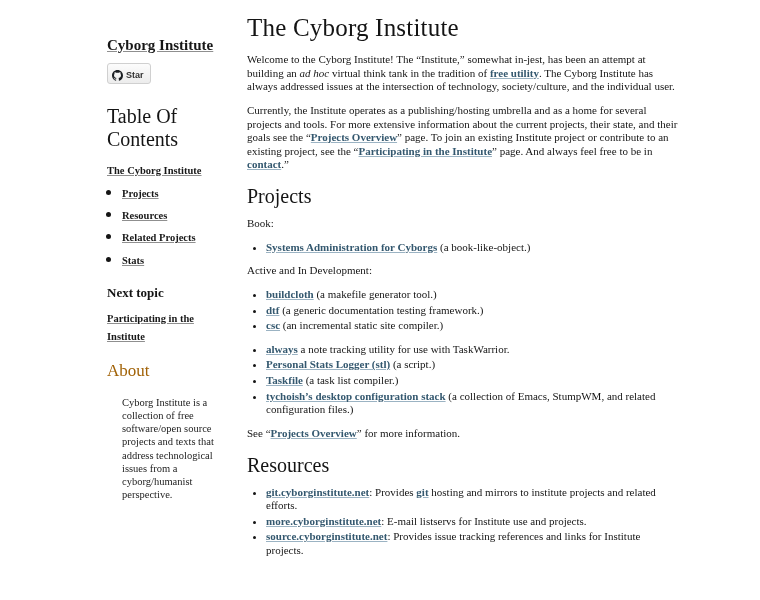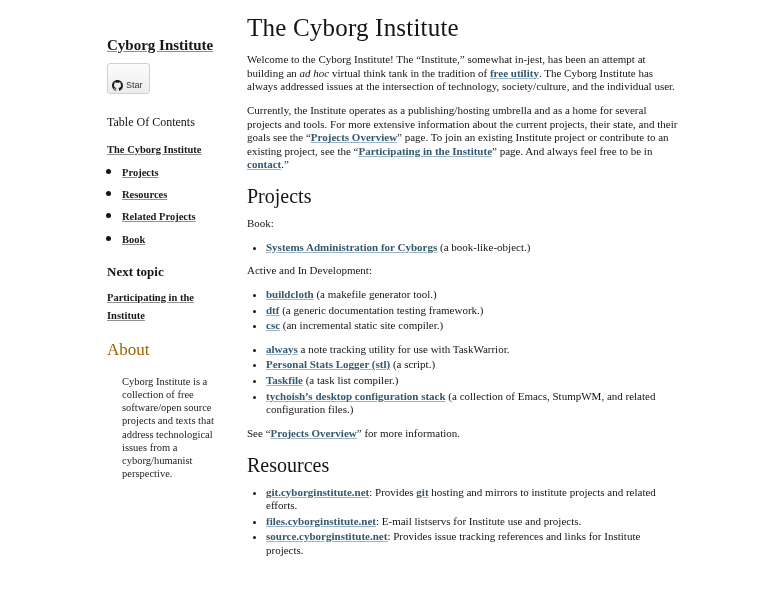--- a/index.html
+++ b/index.html
@@ -14,29 +14,29 @@
   
   .sidebar { position: absolute; left: 107px; top: 36px; width: 124px; }
   .sb-title { white-space: nowrap; margin: 0 0 9px 0; }
   .sb-title a {
     font-size: 15px; font-weight: bold; color: #161616;
     text-decoration: underline; text-decoration-color: #8f8f8f;
     cursor: pointer;
   }
   .star-btn {
     display: inline-flex; align-items: center; gap: 3px;
-    padding: 16px 6px 2px 4px;
+    padding: 6px 6px 2px 4px;
     background: linear-gradient(#fcfcfc, #ececec);
     border: 1px solid #d0d0d0; border-radius: 3px;
     font-family: "Liberation Sans", sans-serif;
-    font-size: 9px; font-weight: normal; color: #333;
+    font-size: 9px; font-weight: bold; color: #333;
     cursor: pointer; line-height: 11px;
   }
   .star-btn svg { display: block; }
-  .sb-h3 { font-size: 12px; font-weight: normal; color: #141414; margin: 20px 0 9px 0; }
+  .sb-h3 { font-size: 20px; font-weight: normal; color: #141414; margin: 20px 0 9px 0; }
   .sb-h4 { font-size: 13px; font-weight: bold; color: #141414; margin: 17px 0 7px 0; }
   .sb-about-h { font-size: 17px; font-weight: normal; color: #a16207; margin: 17px 0 8px 0; }
   .sidebar a.sb-link {
     font-size: 10.5px; font-weight: bold; color: #181818;
     text-decoration: underline; text-decoration-color: #8f8f8f;
     cursor: pointer; line-height: 1.25;
   }
   .toc-root { margin: 0 0 2px 0; }
   .toc-list { margin: 4px 0 0 0; padding-left: 15px; list-style: disc; }
   .toc-list li { margin-bottom: 3px; line-height: 1.2; }
@@ -82,21 +82,21 @@
     </div>
 
     <h3 class="sb-h3">Table Of Contents</h3>
     <div class="toc-root">
       <a class="sb-link">The Cyborg Institute</a>
     </div>
     <ul class="toc-list">
       <li><a class="sb-link">Projects</a></li>
       <li><a class="sb-link">Resources</a></li>
       <li><a class="sb-link">Related Projects</a></li>
-      <li><a class="sb-link">Book</a></li>
+      <li><a class="sb-link">Stats</a></li>
     </ul>
 
     <h4 class="sb-h4">Next topic</h4>
     <div>
       <a class="sb-link">Participating in the Institute</a>
     </div>
 
     <h3 class="sb-about-h">About</h3>
     <p class="about-text">Cyborg Institute is a collection of free software/open source projects and texts that address technological issues from a cyborg/humanist perspective.</p>
   </aside>
@@ -126,18 +126,18 @@
       <li><a class="doc-link">Personal Stats Logger (stl)</a> (a script.)</li>
       <li><a class="doc-link">Taskfile</a> (a task list compiler.)</li>
       <li><a class="doc-link">tychoish’s desktop configuration stack</a> (a collection of Emacs, StumpWM, and related configuration files.)</li>
     </ul>
 
     <p>See “<a class="doc-link em">Projects Overview</a>” for more information.</p>
 
     <h2 class="section-h">Resources</h2>
     <ul class="doc-list">
       <li><a class="doc-link">git.cyborginstitute.net</a>: Provides <a class="doc-link em">git</a> hosting and mirrors to institute projects and related efforts.</li>
-      <li><a class="doc-link">files.cyborginstitute.net</a>: E-mail listservs for Institute use and projects.</li>
+      <li><a class="doc-link">more.cyborginstitute.net</a>: E-mail listservs for Institute use and projects.</li>
       <li><a class="doc-link">source.cyborginstitute.net</a>: Provides issue tracking references and links for Institute projects.</li>
     </ul>
   </main>
 
 </div>
 
 </body></html>

